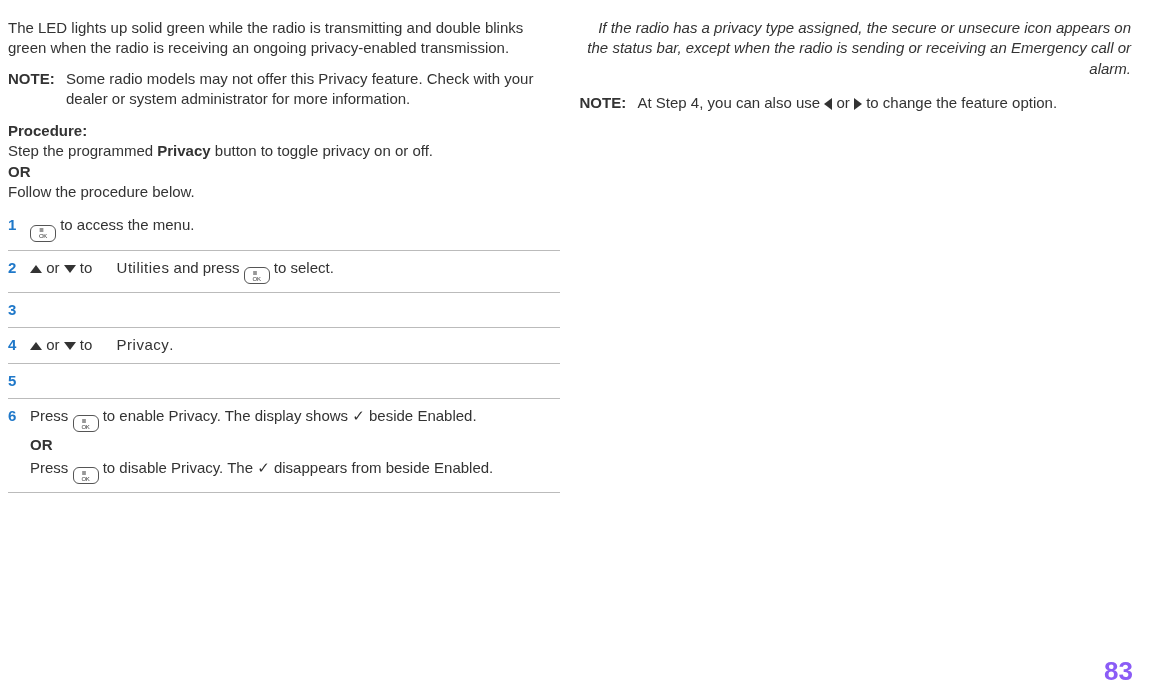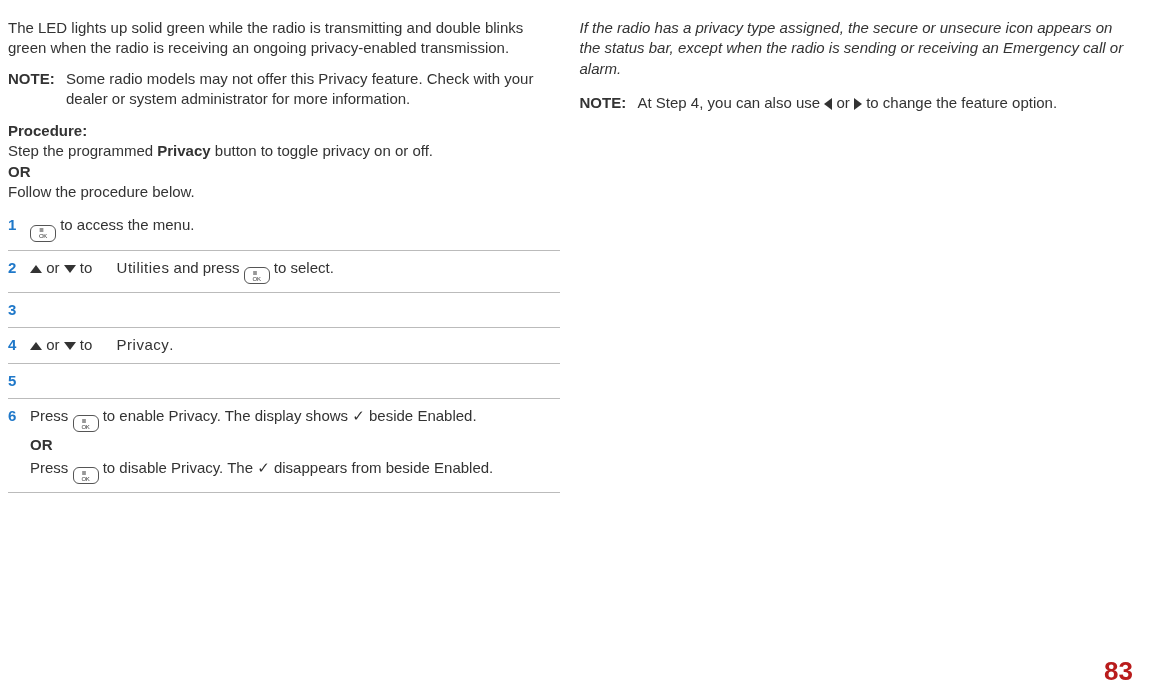--- a/index.html
+++ b/index.html
@@ -72,29 +72,29 @@
   }
   .tri-up { border-left: 6px solid transparent; border-right: 6px solid transparent; border-bottom: 8px solid #333; }
   .tri-down { border-left: 6px solid transparent; border-right: 6px solid transparent; border-top: 8px solid #333; }
   .tri-left { border-top: 6px solid transparent; border-bottom: 6px solid transparent; border-right: 8px solid #333; vertical-align: -2px;}
   .tri-right { border-top: 6px solid transparent; border-bottom: 6px solid transparent; border-left: 8px solid #333; vertical-align: -2px;}
   .mono {
     font-family: Liberation Sans, sans-serif;
     letter-spacing: 0.5px;
     margin-left: 20px;
   }
-  .italic { font-style: italic; }
+  .italic { font-style: italic; text-align: right; }
   .bold { font-weight: bold; }
   .step-or { font-weight: bold; margin: 2px 0; }
   .step-empty { min-height: 20px; }
   .page-num {
     position: absolute;
     bottom: 10px;
     right: 28px;
-    color: #b91c1c;
+    color: #8b5cf6;
     font-weight: bold;
     font-size: 26px;
   }
   .checkmark { font-family: Arial, sans-serif; }
   .note2 { margin-top: 14px; }
 </style>
 </head>
 <body>
 
 <div class="columns">

